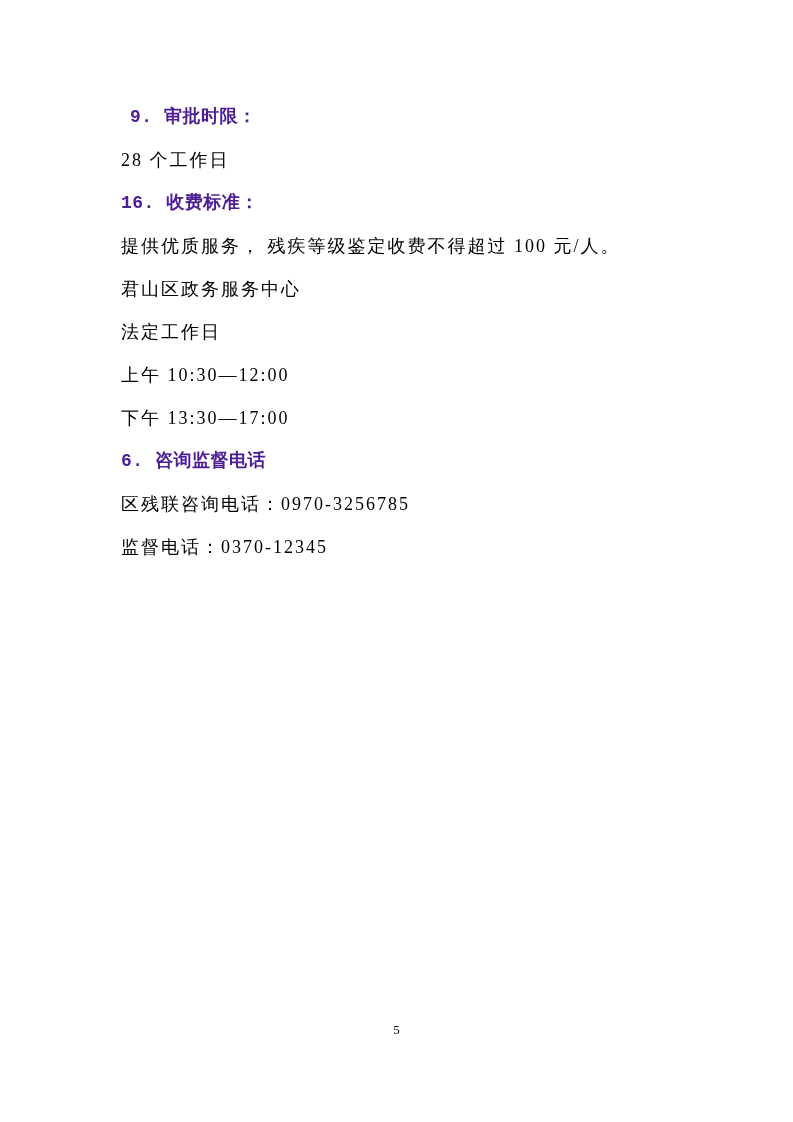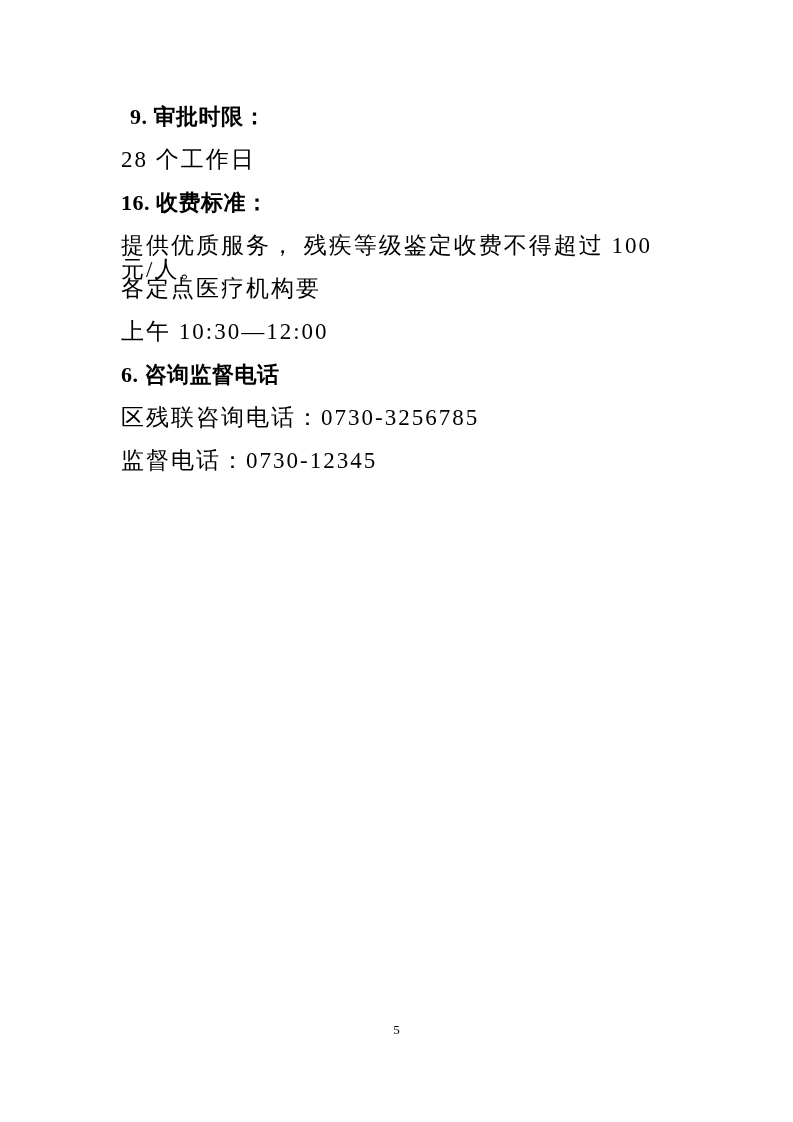--- a/index.html
+++ b/index.html
@@ -19,32 +19,32 @@
     position: absolute;
     left: 121px;
     top: 105px;
     width: 551px;
   }
   .line {
     height: 43px;
     line-height: 24px;
   }
   .heading {
-    font-family: Liberation Serif, serif;
+    font-family: Liberation Mono, monospace;
     font-weight: 700;
-    font-size: 22px;
+    font-size: 18px;
     letter-spacing: 0.5px;
-    color: #000000;
+    color: #4c1d95;
   }
   .heading.indent-9 {
     padding-left: 9px;
   }
   .body-text {
     font-family: "Liberation Serif", "DejaVu Serif", serif;
-    font-size: 23px;
+    font-size: 18px;
     letter-spacing: 2px;
     color: #000000;
   }
   .footer-pageno {
     position: absolute;
     left: 0;
     top: 1022px;
     width: 793px;
     text-align: center;
     font-family: "Liberation Serif", "DejaVu Serif", serif;
@@ -61,28 +61,30 @@
     <div class="line heading indent-9">9. 审批时限：</div>
 
     <div class="line body-text">28 个工作日</div>
 
     <div class="line heading">16. 收费标准：</div>
 
 
     <div class="line body-text">提供优质服务， 残疾等级鉴定收费不得超过 100 元/人。</div>
 
 
-    <div class="line body-text">各定点医疗机构要</div>
+    <div class="line body-text">君山区政务服务中心</div>
 
+    <div class="line body-text">法定工作日</div>
 
     <div class="line body-text">上午 10:30—12:00</div>
 
+    <div class="line body-text">下午 13:30—17:00</div>
 
     <div class="line heading">6. 咨询监督电话</div>
 
-    <div class="line body-text">区残联咨询电话：0730-3256785</div>
+    <div class="line body-text">区残联咨询电话：0970-3256785</div>
 
-    <div class="line body-text">监督电话：0730-12345</div>
+    <div class="line body-text">监督电话：0370-12345</div>
 
   </div>
 
   <div class="footer-pageno">5</div>
 </div>
 
 </body></html>

